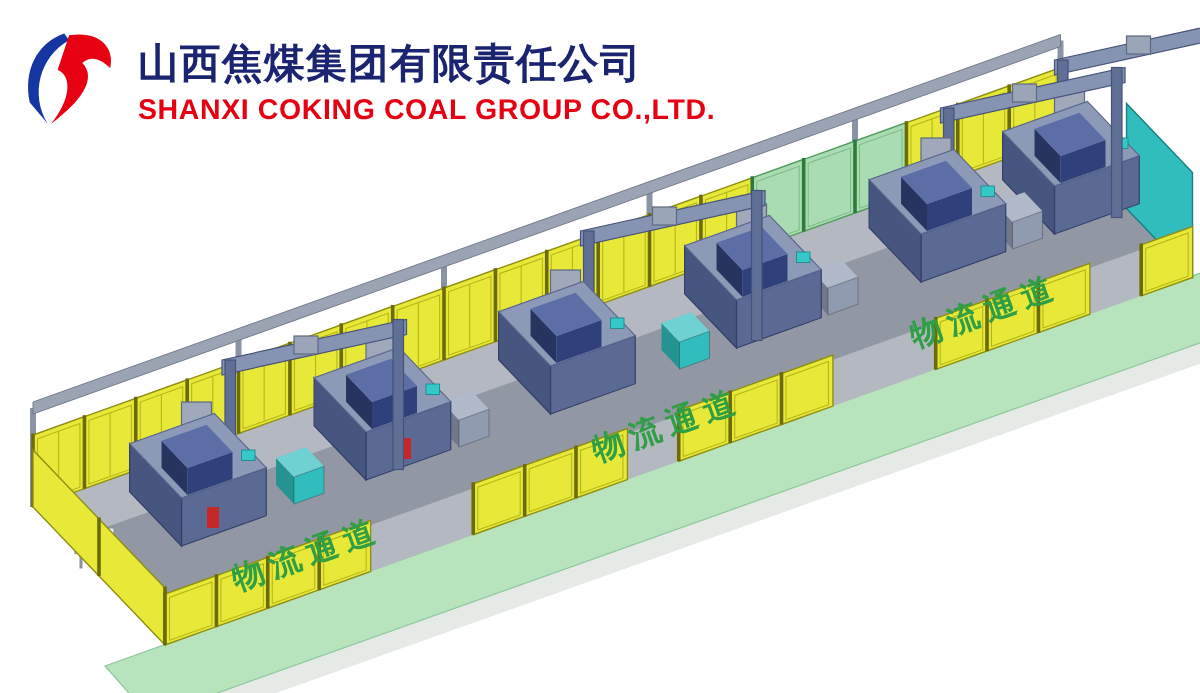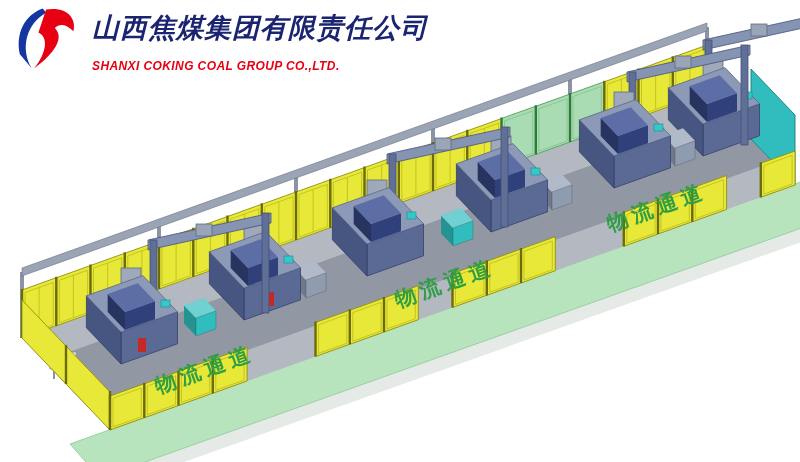--- a/index.html
+++ b/index.html
@@ -2,30 +2,30 @@
 <html><head>
 <meta charset="utf-8">
 <style>
   html,body{margin:0;padding:0;}
   body{
     width:800px;height:462px;position:relative;overflow:hidden;
     background:#ffffff;
     font-family:"Liberation Sans", sans-serif;
   }
   .brand{
-    position:absolute;top:4px;left:10px;z-index:2;
-    display:flex;align-items:flex-start;gap:12px;font-style:italic;
+    position:absolute;top:18px;left:10px;z-index:2;
+    display:flex;align-items:flex-start;gap:12px;
   }
   .brand-text{display:flex;flex-direction:column;justify-content:center;padding-top:10px;}
   .zh{
     font-size:27px;font-weight:bold;color:#1a2470;letter-spacing:1px;
     font-family:sans-serif;line-height:1.1;white-space:nowrap;
   }
   .en{
-    margin-top:15px;font-size:12px;font-weight:bold;color:#e60012;
+    margin-top:5px;font-size:19px;font-weight:bold;color:#e60012;
     letter-spacing:0.4px;white-space:nowrap;
   }
   #scene{position:absolute;top:0;left:0;z-index:1;}
   #scene text.wlabel{
     font-family:sans-serif;font-weight:bold;font-size:21px;
     fill:#2f9e44;letter-spacing:5px;
   }
 </style>
 </head>
 <body>

